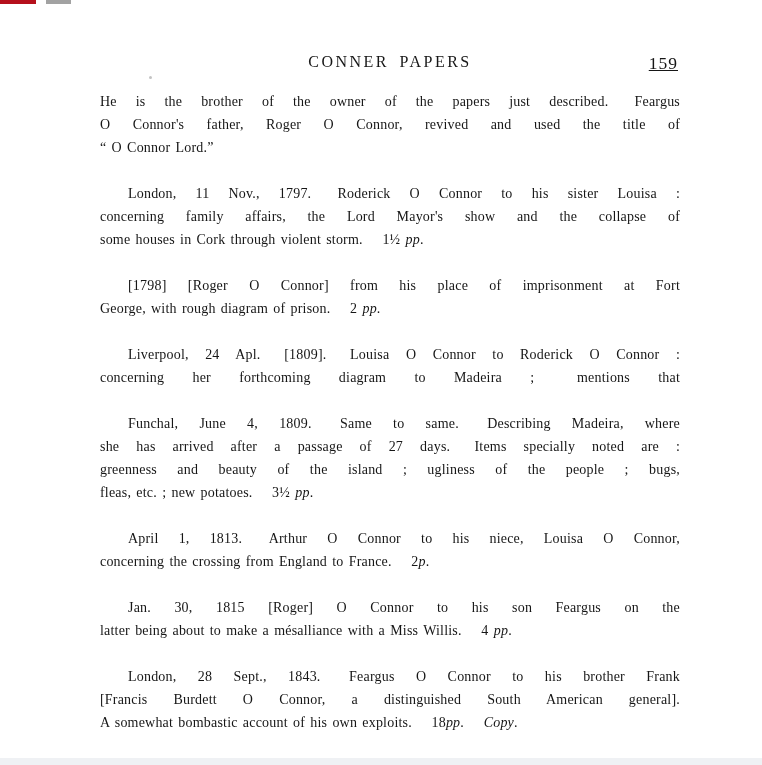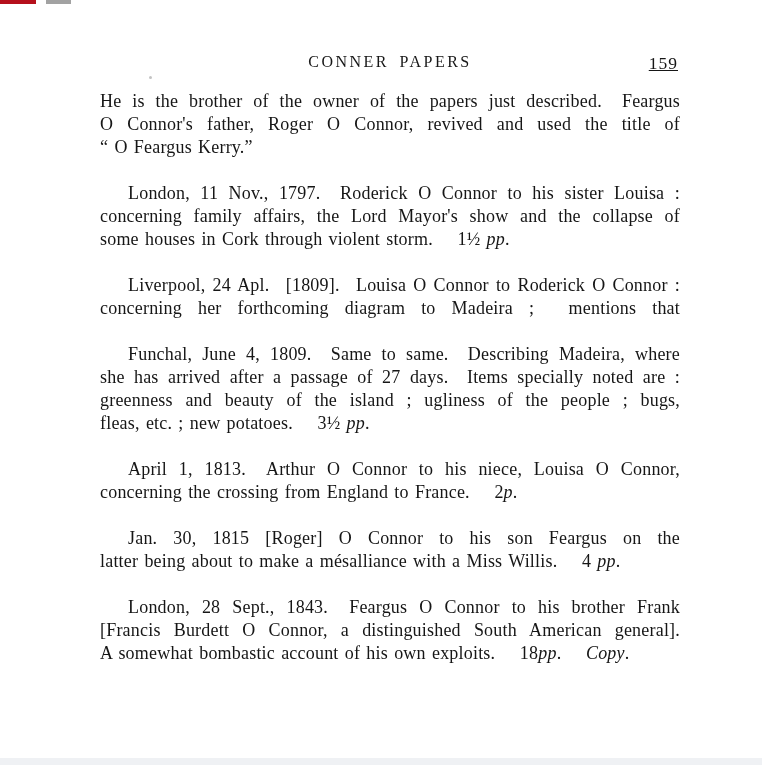--- a/index.html
+++ b/index.html
@@ -69,21 +69,21 @@
   .text-block {
     position: absolute;
     left: 100px; top: 90px;
     width: 580px;
   }
   .para {
     margin: 0 0 23px 0;
   }
   .para:last-child { margin-bottom: 0; }
   .line {
-    font-size: 18px;
+    font-size: 14px;
     line-height: 23px;
     letter-spacing: 0.2px;
     word-spacing: 1.5px;
     text-align: justify;
     text-align-last: justify;
     white-space: normal;
   }
   .line.final {
     text-align-last: left;
   }
@@ -103,26 +103,30 @@
 
 <div class="running-head">
   <span class="running-title">CONNER PAPERS</span>
   <span class="page-number">159</span>
 </div>
 
 <div class="text-block">
     <div class="para">
       <div class="line"><span>He is the brother of the owner of the papers just described.  Feargus</span></div>
       <div class="line"><span>O Connor's father, Roger O Connor, revived and used the title of</span></div>
-      <div class="line final"><span>“ O Feargus Kerry.”</span></div>
+      <div class="line final"><span>“ O Connor Lord.”</span></div>
     </div>
     <div class="para indent">
       <div class="line"><span>London, 11 Nov., 1797.  Roderick O Connor to his sister Louisa :</span></div>
       <div class="line"><span>concerning family affairs, the Lord Mayor's show and the collapse of</span></div>
       <div class="line final"><span>some houses in Cork through violent storm.   1½ </span><span class="it">pp</span><span>.</span></div>
+    </div>
+    <div class="para indent">
+      <div class="line"><span>[1798] [Roger O Connor] from his place of imprisonment at Fort</span></div>
+      <div class="line final"><span>George, with rough diagram of prison.   2 </span><span class="it">pp</span><span>.</span></div>
     </div>
     <div class="para indent">
       <div class="line"><span>Liverpool, 24 Apl.  [1809].  Louisa O Connor to Roderick O Connor :</span></div>
       <div class="line"><span>concerning her forthcoming diagram to Madeira ;   mentions that</span></div>
     </div>
     <div class="para indent">
       <div class="line"><span>Funchal, June 4, 1809.  Same to same.  Describing Madeira, where</span></div>
       <div class="line"><span>she has arrived after a passage of 27 days.  Items specially noted are :</span></div>
       <div class="line"><span>greenness and beauty of the island ; ugliness of the people ; bugs,</span></div>
       <div class="line final"><span>fleas, etc. ; new potatoes.   3½ </span><span class="it">pp</span><span>.</span></div>

